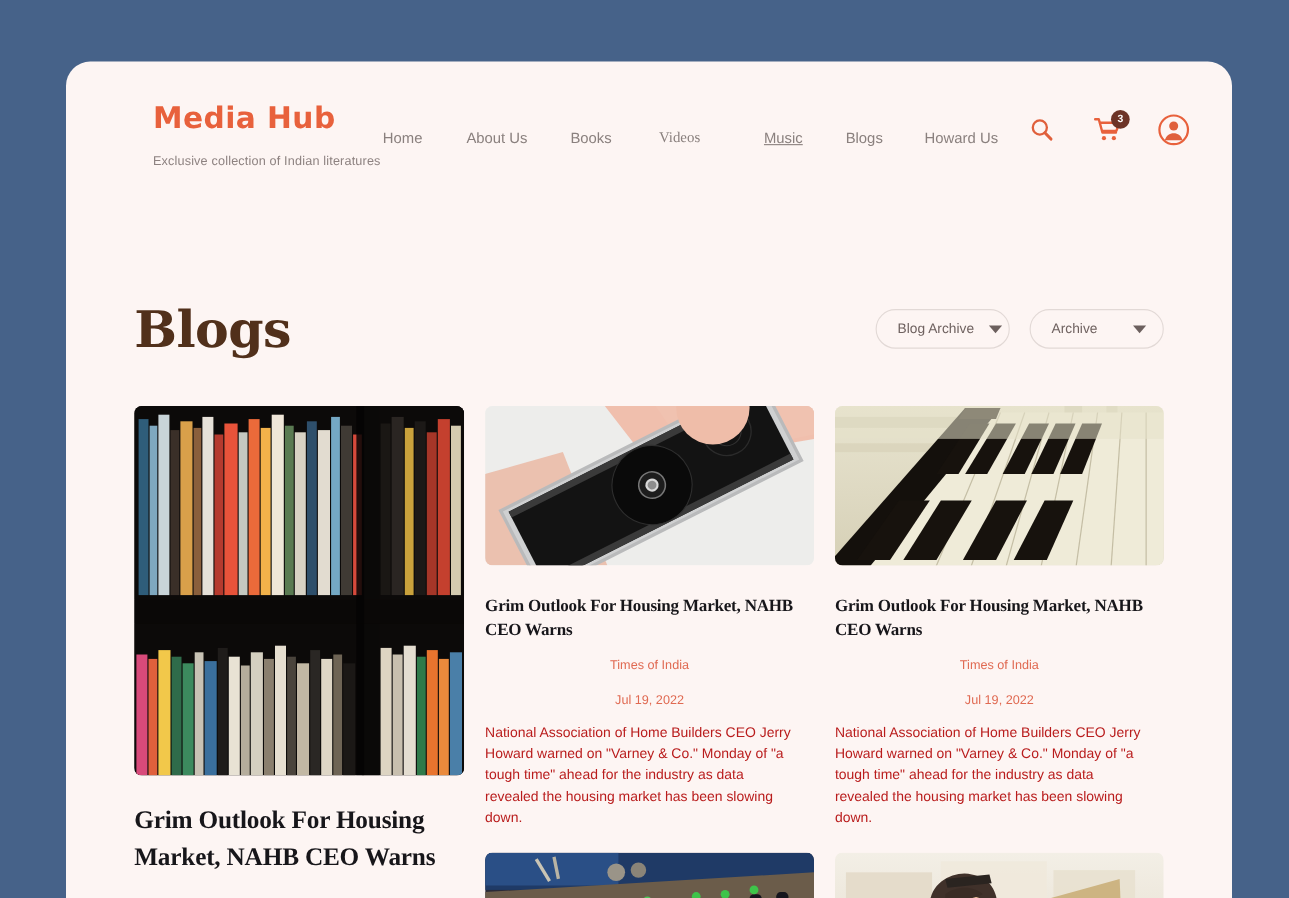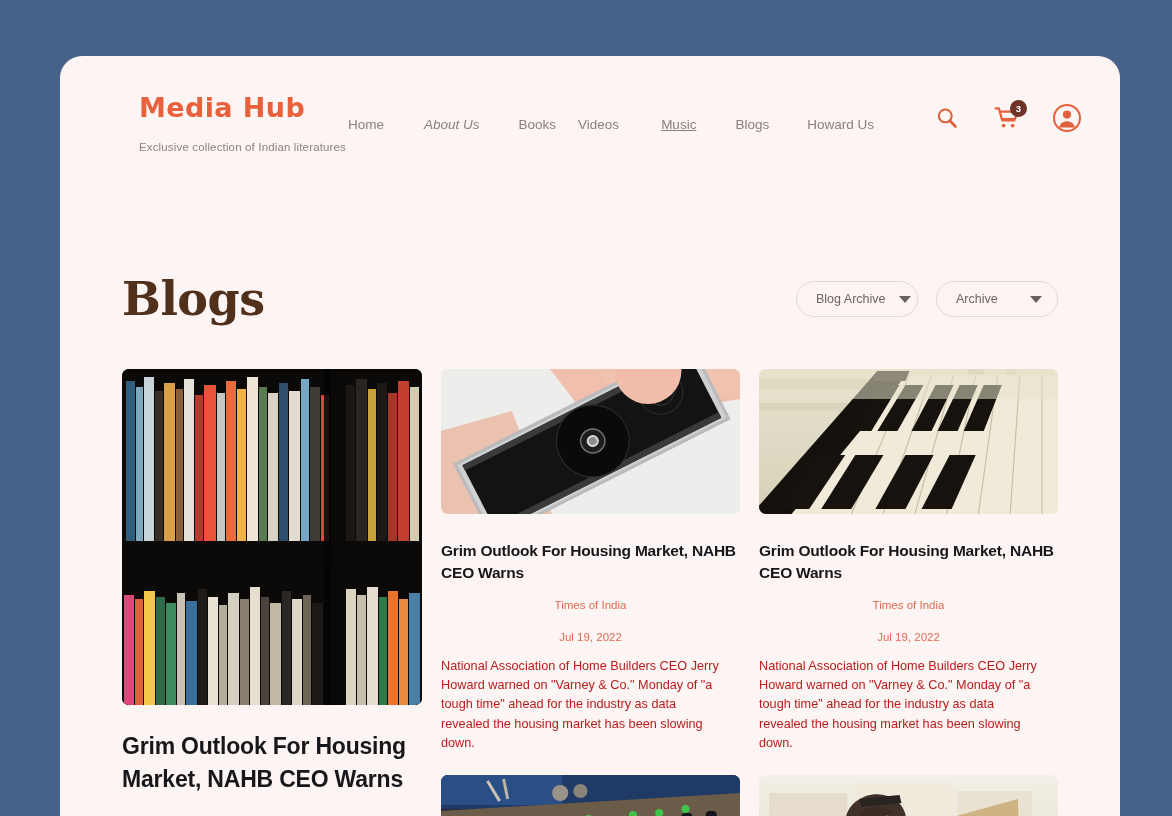--- a/index.html
+++ b/index.html
@@ -69,23 +69,23 @@
   }
   .nav-link {
     font-size: 13.5px;
     color: #8a807e;
     text-decoration: none;
     padding: 4px 0;
     white-space: nowrap;
     cursor: pointer;
   }
   .nav-link:nth-child(1) { margin-right: 40px; }
-  .nav-link:nth-child(2) { margin-right: 39px; font-style: italic; }
-  .nav-link:nth-child(3) { margin-right: 22px; }
-  .nav-link:nth-child(4) { margin-right: 42px; }
+  .nav-link:nth-child(2) { margin-right: 39px; }
+  .nav-link:nth-child(3) { margin-right: 43px; }
+  .nav-link:nth-child(4) { margin-right: 58px; font-family: Liberation Serif, serif; }
   .nav-link:nth-child(5) { margin-right: 39px; text-decoration: underline; }
   .nav-link:nth-child(6) { margin-right: 38px; }
 
   .header-actions {
     position: absolute;
     right: 36px;
     top: 46px;
     display: flex;
     align-items: center;
     gap: 26px;
@@ -185,21 +185,21 @@
     width: 100%;
     border-radius: 7px;
     overflow: hidden;
     position: relative;
   }
   .thumb-tall { height: 336px; }
   .thumb-wide { height: 145px; }
   .thumb svg { display: block; width: 100%; height: 100%; }
 
   .card-title {
-    font-family: Liberation Sans, sans-serif;
+    font-family: Liberation Serif, serif;
     font-weight: bold;
     color: #17161a;
     letter-spacing: -0.2px;
   }
   .card-title-sm { font-size: 15.5px; line-height: 1.42; margin-top: 26px; }
   .card-title-lg { font-size: 23px; line-height: 1.42; margin-top: 25px; }
 
   .meta {
     display: flex;
     align-items: center;

